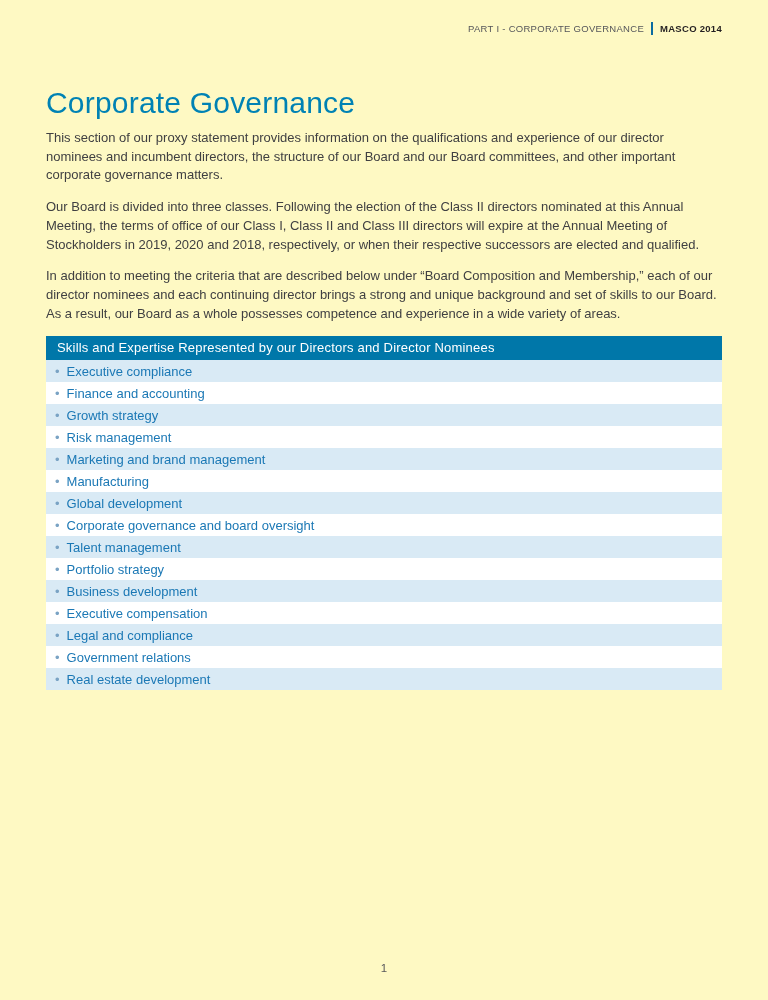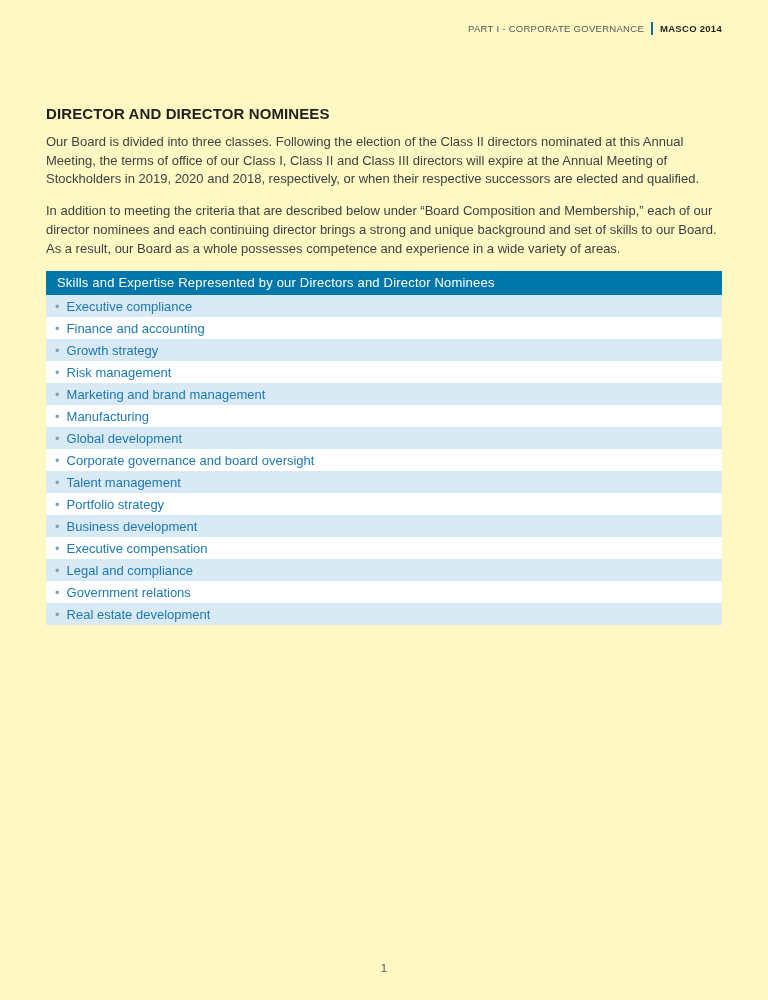--- a/index.html
+++ b/index.html
@@ -108,23 +108,24 @@
 
 <div class="page">
 
   <div class="header">
     <span class="breadcrumb">PART I - CORPORATE GOVERNANCE</span>
     <span class="header-divider"></span>
     <span class="brand">MASCO 2014</span>
   </div>
 
   <div class="content">
+    <h1 class="page-title">Corporate Governance</h1>
 
+    <p class="body-par">This section of our proxy statement provides information on the qualifications and experience of our director nominees and incumbent directors, the structure of our Board and our Board committees, and other important corporate governance matters.</p>
 
-    <h2 class="section-heading">DIRECTOR AND DIRECTOR NOMINEES</h2>
 
     <p class="body-par">Our Board is divided into three classes. Following the election of the Class II directors nominated at this Annual Meeting, the terms of office of our Class I, Class II and Class III directors will expire at the Annual Meeting of Stockholders in 2019, 2020 and 2018, respectively, or when their respective successors are elected and qualified.</p>
     <p class="body-par">In addition to meeting the criteria that are described below under “Board Composition and Membership,” each of our director nominees and each continuing director brings a strong and unique background and set of skills to our Board. As a result, our Board as a whole possesses competence and experience in a wide variety of areas.</p>
 
     <div class="skills-banner">Skills and Expertise Represented by our Directors and Director Nominees</div>
 
     <div class="skills-list">
         <div class="skill-row">
           <span class="bullet">•</span>
           <span class="skill-label">Executive compliance</span>

